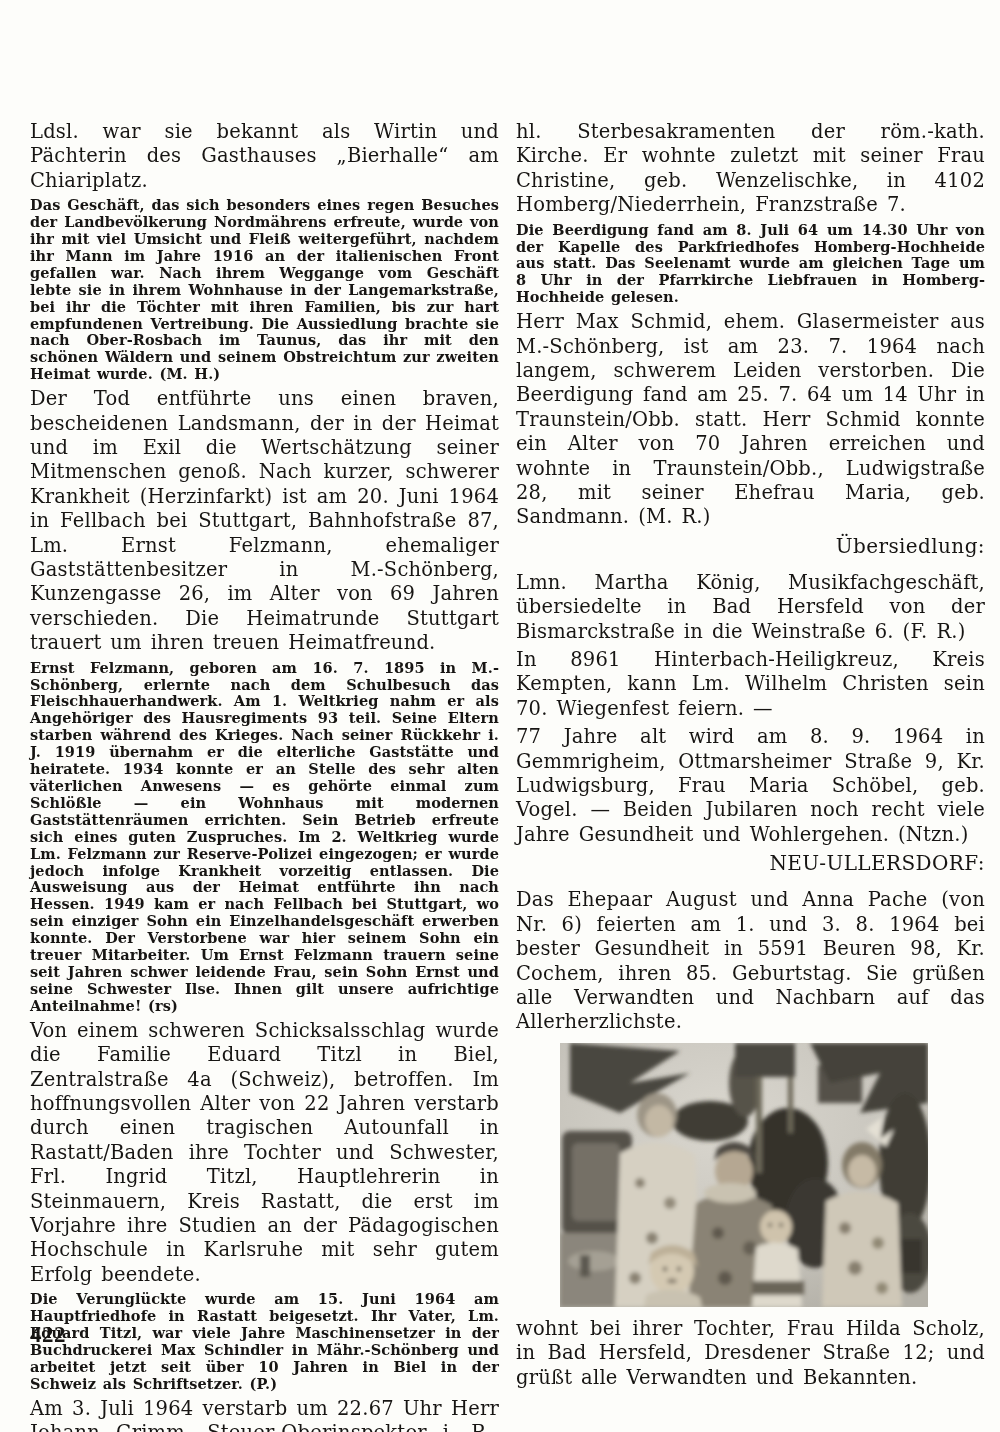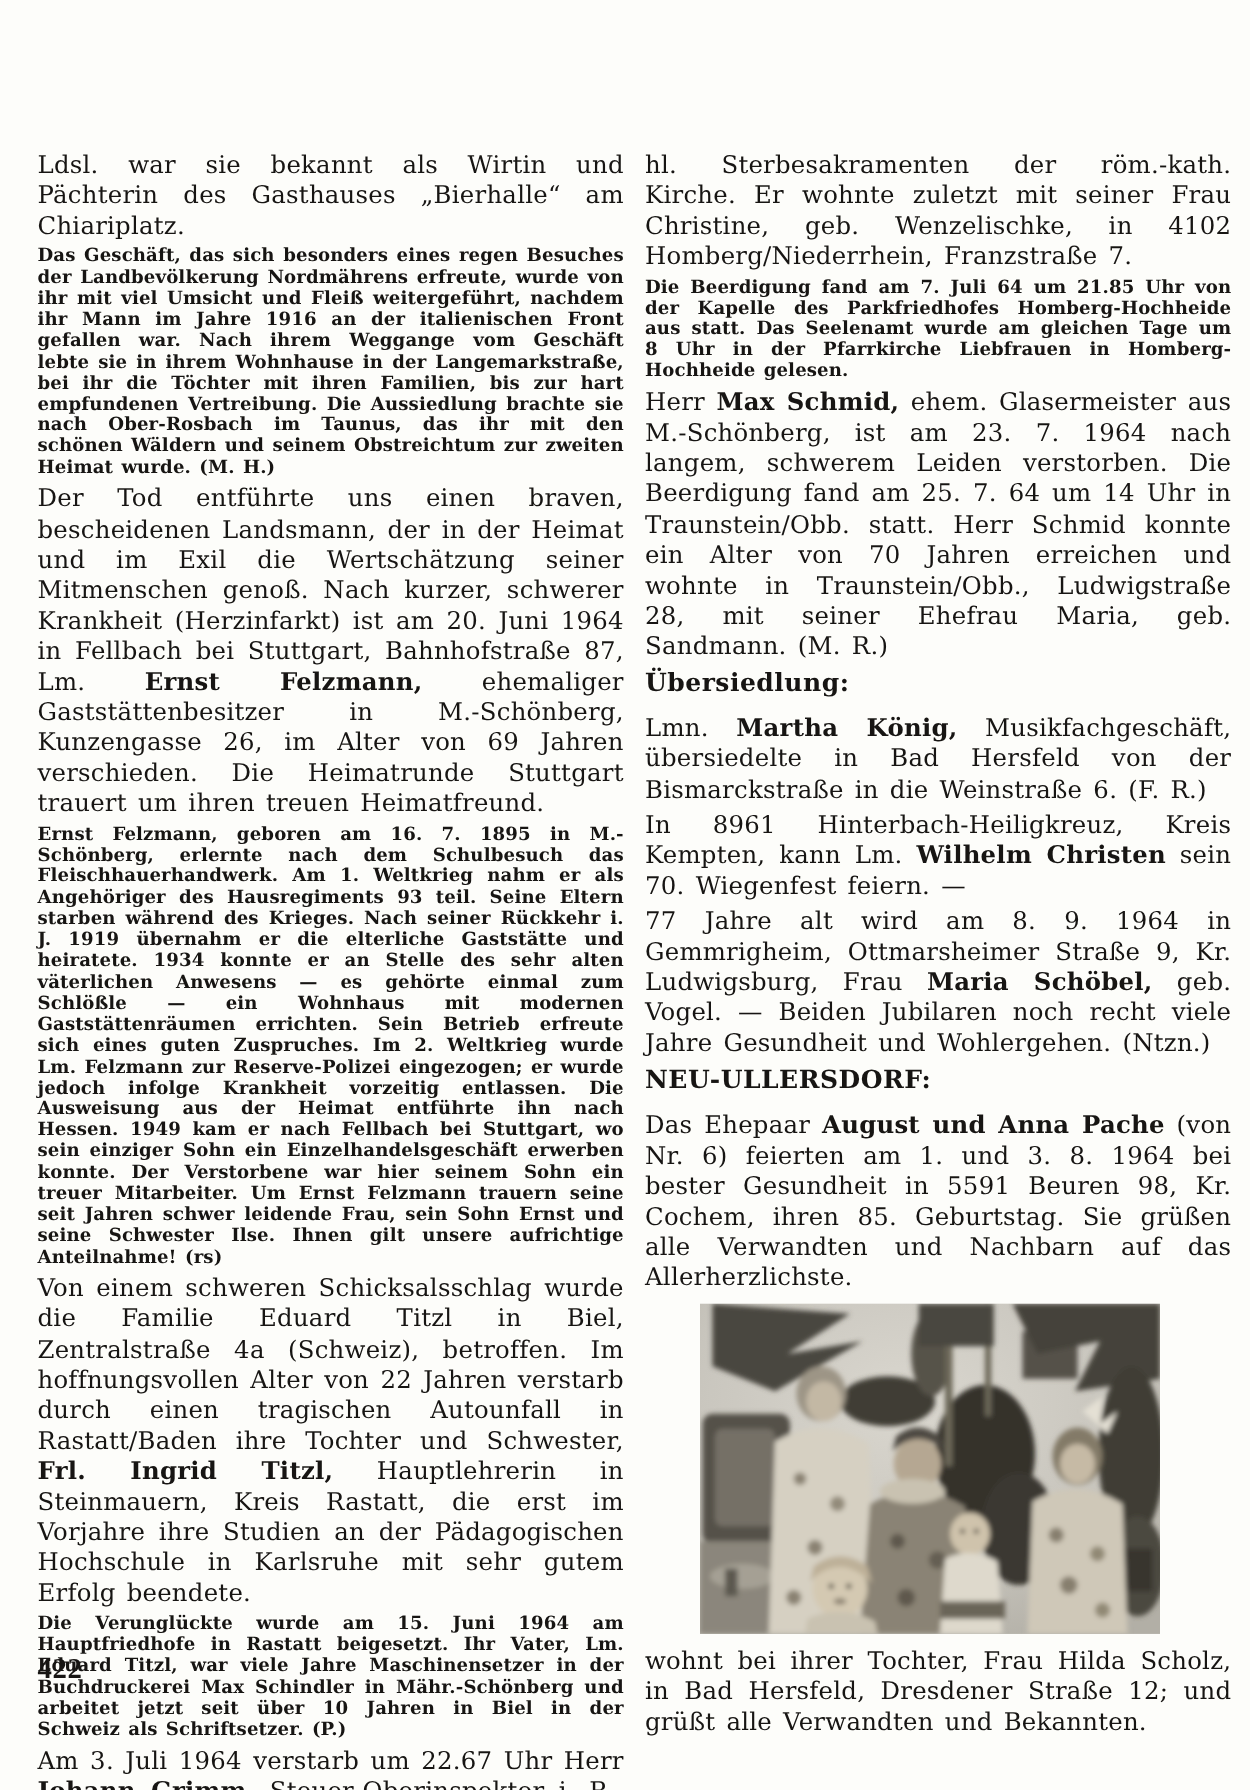--- a/index.html
+++ b/index.html
@@ -33,26 +33,26 @@
     font-size: 14.5px;
     line-height: 16.9px;
     font-weight: 700;
     word-spacing: 1.5px;
     letter-spacing: 0.1px;
   }
   p.heading {
     font-size: 20px;
     line-height: 24px;
     font-weight: 700;
-    text-align: left;
+    text-align: right;
     margin-top: 9px;
     letter-spacing: 0.4px;
   }
   p.heading + p.large { margin-top: 13px; }
-  .b { font-weight: 700; }
+  .b { font-weight: 400; }
   figure.photo {
     margin: 8px 0 10px 44px;
     width: 368px; height: 264px;
     padding: 0;
     background: #c9c6bf;
     box-shadow: 0 0 0 1px #b5b2aa inset;
   }
   figure.photo svg { display: block; width: 368px; height: 264px; }
   .page-number {
     position: absolute;
@@ -75,21 +75,21 @@
         <p class="blk large"><span>Der Tod entführte uns einen braven, bescheidenen Landsmann, der in der Heimat und im Exil die Wertschätzung seiner Mitmenschen genoß. Nach kurzer, schwerer Krankheit (Herzinfarkt) ist am 20. Juni 1964 in Fellbach bei Stuttgart, Bahnhofstraße 87, Lm. </span><span class="b">Ernst Felzmann,</span><span> ehemaliger Gaststättenbesitzer in M.-Schönberg, Kunzengasse 26, im Alter von 69 Jahren verschieden. Die Heimatrunde Stuttgart trauert um ihren treuen Heimatfreund.</span></p>
         <p class="blk small"><span>Ernst Felzmann, geboren am 16. 7. 1895 in M.-Schönberg, erlernte nach dem Schulbesuch das Fleischhauerhandwerk. Am 1. Weltkrieg nahm er als Angehöriger des Hausregiments 93 teil. Seine Eltern starben während des Krieges. Nach seiner Rückkehr i. J. 1919 übernahm er die elterliche Gaststätte und heiratete. 1934 konnte er an Stelle des sehr alten väterlichen Anwesens — es gehörte einmal zum Schlößle — ein Wohnhaus mit modernen Gaststättenräumen errichten. Sein Betrieb erfreute sich eines guten Zuspruches. Im 2. Weltkrieg wurde Lm. Felzmann zur Reserve-Polizei eingezogen; er wurde jedoch infolge Krankheit vorzeitig entlassen. Die Ausweisung aus der Heimat entführte ihn nach Hessen. 1949 kam er nach Fellbach bei Stuttgart, wo sein einziger Sohn ein Einzelhandelsgeschäft erwerben konnte. Der Verstorbene war hier seinem Sohn ein treuer Mitarbeiter. Um Ernst Felzmann trauern seine seit Jahren schwer leidende Frau, sein Sohn Ernst und seine Schwester Ilse. Ihnen gilt unsere aufrichtige Anteilnahme! (rs)</span></p>
         <p class="blk large"><span>Von einem schweren Schicksalsschlag wurde die Familie Eduard Titzl in Biel, Zentralstraße 4a (Schweiz), betroffen. Im hoffnungsvollen Alter von 22 Jahren verstarb durch einen tragischen Autounfall in Rastatt/Baden ihre Tochter und Schwester, </span><span class="b">Frl. Ingrid Titzl,</span><span> Hauptlehrerin in Steinmauern, Kreis Rastatt, die erst im Vorjahre ihre Studien an der Pädagogischen Hochschule in Karlsruhe mit sehr gutem Erfolg beendete.</span></p>
         <p class="blk small"><span>Die Verunglückte wurde am 15. Juni 1964 am Hauptfriedhofe in Rastatt beigesetzt. Ihr Vater, Lm. Eduard Titzl, war viele Jahre Maschinensetzer in der Buchdruckerei Max Schindler in Mähr.-Schönberg und arbeitet jetzt seit über 10 Jahren in Biel in der Schweiz als Schriftsetzer. (P.)</span></p>
         <p class="blk large"><span>Am 3. Juli 1964 verstarb um 22.67 Uhr Herr </span><span class="b">Johann Grimm,</span><span> Steuer-Oberinspektor i. R., im Alter von 82 Jahren, versehen mit den</span></p>
       </div>
 
     <div class="col">
       <div>
           <p class="blk large"><span>hl. Sterbesakramenten der röm.-kath. Kirche. Er wohnte zuletzt mit seiner Frau Christine, geb. Wenzelischke, in 4102 Homberg/Niederrhein, Franzstraße 7.</span></p>
-          <p class="blk small"><span>Die Beerdigung fand am 7. Juli 64 um 21.85 Uhr von der Kapelle des Parkfriedhofes Homberg-Hochheide aus statt. Das Seelenamt wurde am gleichen Tage um 8 Uhr in der Pfarrkirche Liebfrauen in Homberg-Hochheide gelesen.</span></p>
+          <p class="blk small"><span>Die Beerdigung fand am 8. Juli 64 um 14.30 Uhr von der Kapelle des Parkfriedhofes Homberg-Hochheide aus statt. Das Seelenamt wurde am gleichen Tage um 8 Uhr in der Pfarrkirche Liebfrauen in Homberg-Hochheide gelesen.</span></p>
           <p class="blk large"><span>Herr </span><span class="b">Max Schmid,</span><span> ehem. Glasermeister aus M.-Schönberg, ist am 23. 7. 1964 nach langem, schwerem Leiden verstorben. Die Beerdigung fand am 25. 7. 64 um 14 Uhr in Traunstein/Obb. statt. Herr Schmid konnte ein Alter von 70 Jahren erreichen und wohnte in Traunstein/Obb., Ludwigstraße 28, mit seiner Ehefrau Maria, geb. Sandmann. (M. R.)</span></p>
           <p class="blk heading"><span class="b">Übersiedlung:</span></p>
           <p class="blk large"><span>Lmn. </span><span class="b">Martha König,</span><span> Musikfachgeschäft, übersiedelte in Bad Hersfeld von der Bismarckstraße in die Weinstraße 6. (F. R.)</span></p>
           <p class="blk large"><span>In 8961 Hinterbach-Heiligkreuz, Kreis Kempten, kann Lm. </span><span class="b">Wilhelm Christen</span><span> sein 70. Wiegenfest feiern. —</span></p>
           <p class="blk large"><span>77 Jahre alt wird am 8. 9. 1964 in Gemmrigheim, Ottmarsheimer Straße 9, Kr. Ludwigsburg, Frau </span><span class="b">Maria Schöbel,</span><span> geb. Vogel. — Beiden Jubilaren noch recht viele Jahre Gesundheit und Wohlergehen. (Ntzn.)</span></p>
           <p class="blk heading"><span class="b">NEU-ULLERSDORF:</span></p>
           <p class="blk large"><span>Das Ehepaar </span><span class="b">August und Anna Pache</span><span> (von Nr. 6) feierten am 1. und 3. 8. 1964 bei bester Gesundheit in 5591 Beuren 98, Kr. Cochem, ihren 85. Geburtstag. Sie grüßen alle Verwandten und Nachbarn auf das Allerherzlichste.</span></p>
         </div>
 
       <figure class="photo">

